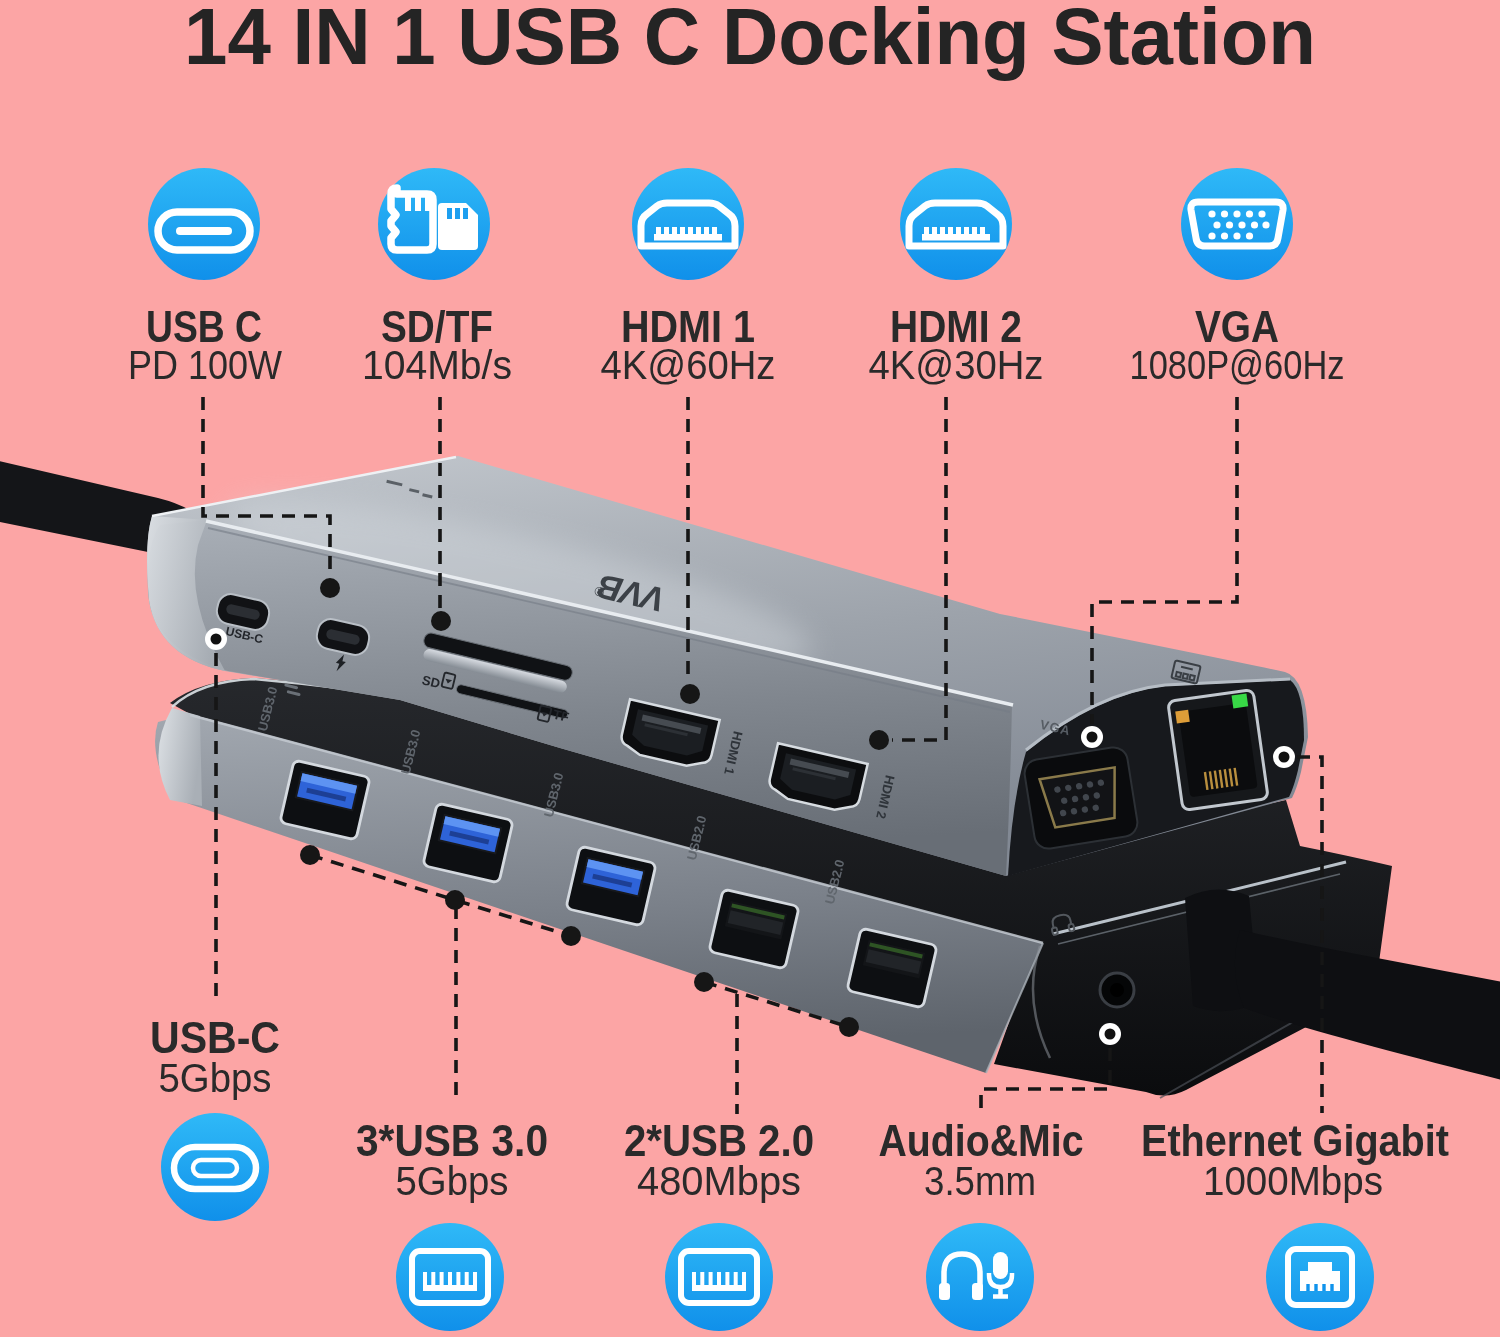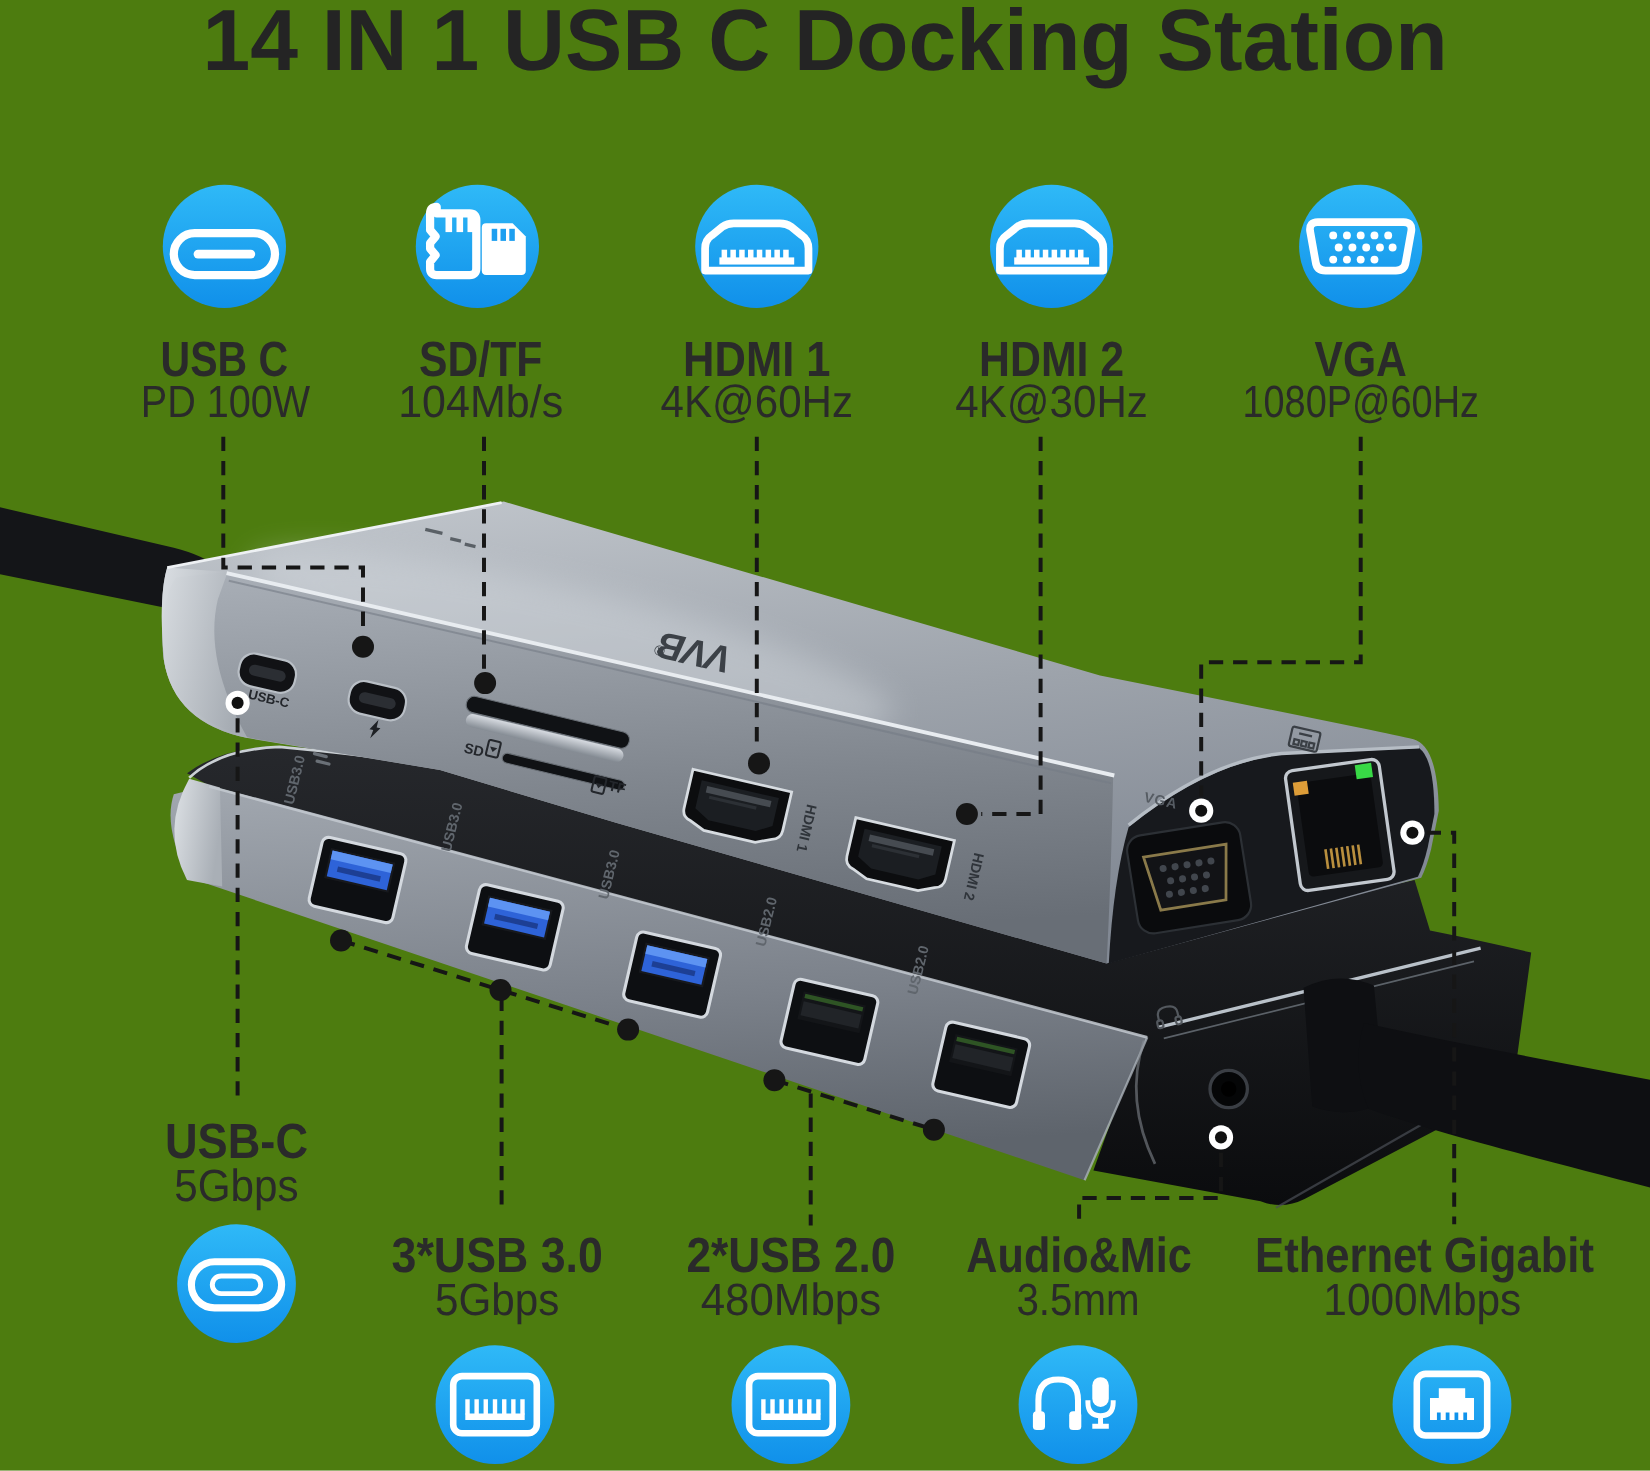--- a/index.html
+++ b/index.html
@@ -1,16 +1,16 @@
 <!DOCTYPE html>
 <html><head>
 <meta charset="utf-8">
 <style>
   html,body{margin:0;padding:0;background:#fff;}
-  #page{position:relative;width:1500px;height:1337px;background:#4d7c0f;overflow:hidden;
+  #page{position:relative;width:1500px;height:1337px;background:#fca5a5;overflow:hidden;
         font-family:"Liberation Sans", sans-serif;}
   svg{display:block;}
 </style>
 </head>
 <body>
 <div id="page">
 <svg width="1500" height="1337" viewBox="0 0 1500 1337">
 <defs>
   <linearGradient id="gBlue" x1="0" y1="0" x2="0" y2="1">
     <stop offset="0" stop-color="#2fb9f7"></stop>

